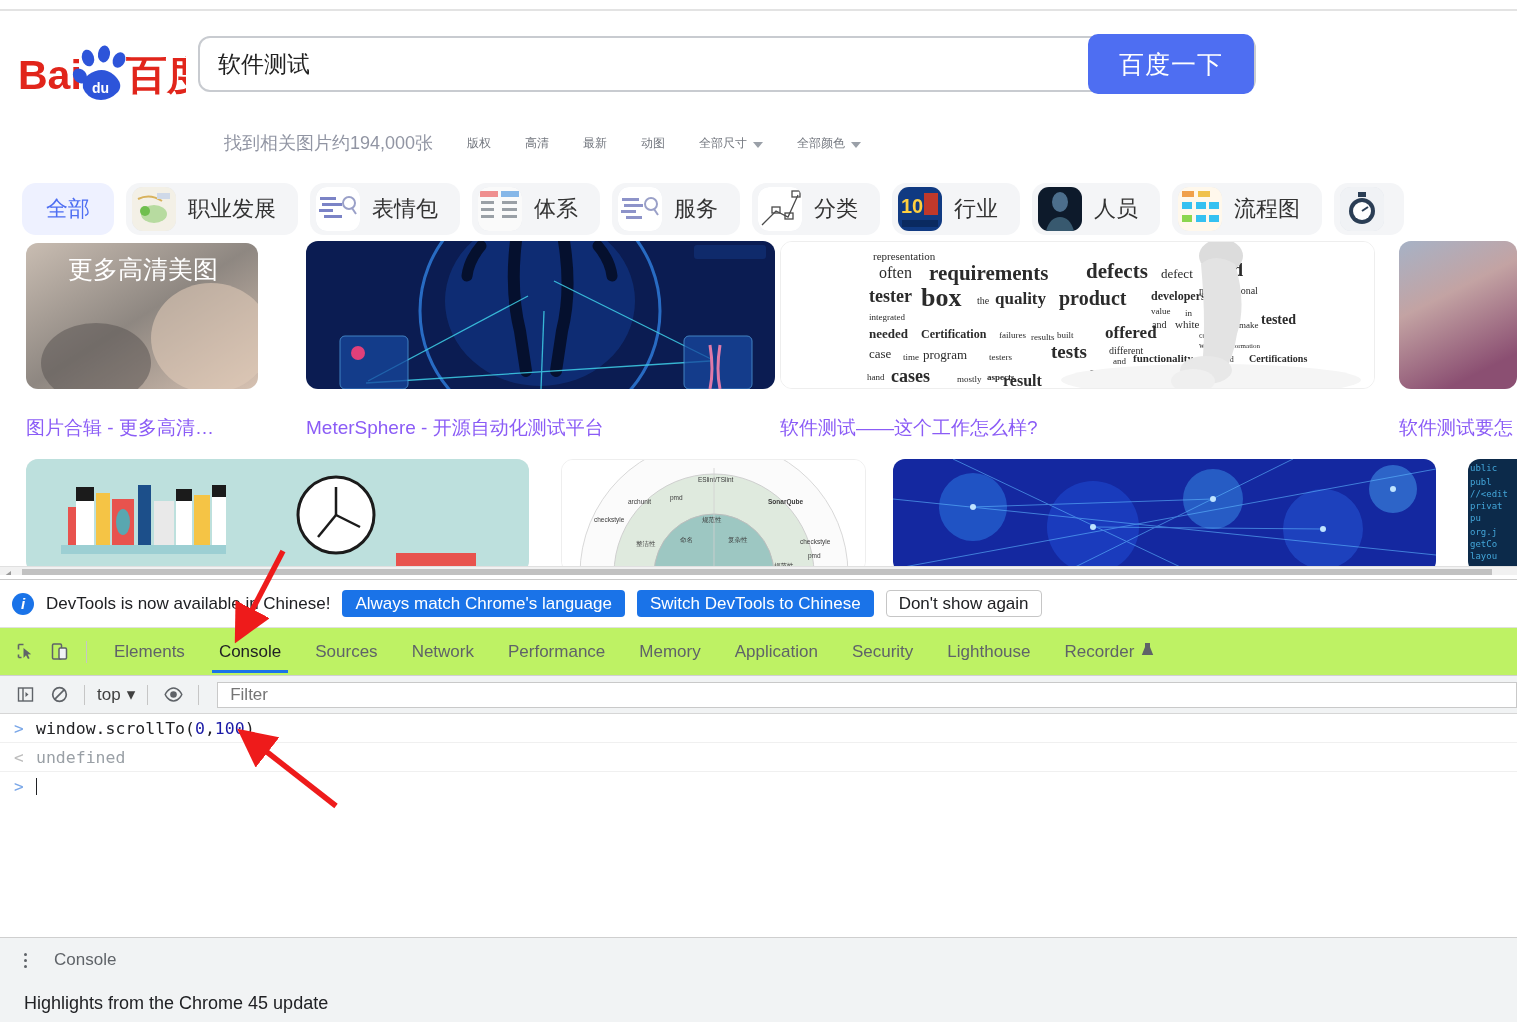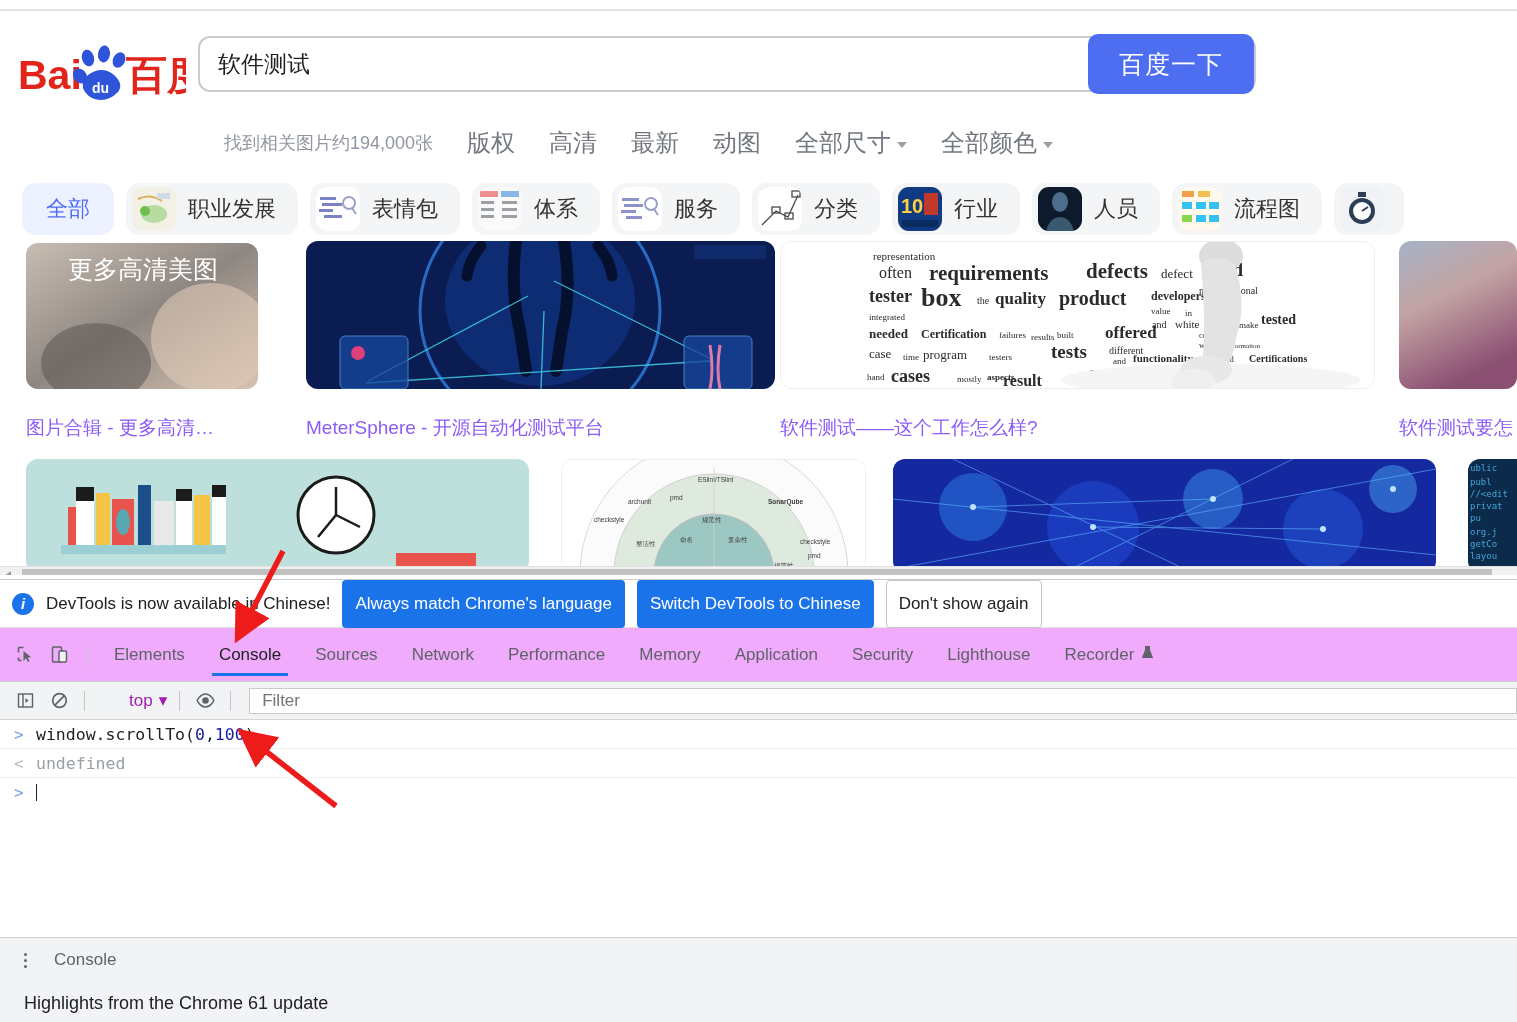--- a/index.html
+++ b/index.html
@@ -24,21 +24,21 @@
      border:2px solid #c8cbd0; border-radius:12px; background:#fff; display:flex; align-items:center; }
   .searchinput { flex:1; border:0; outline:0; font-size:23px; color:#222; padding:0 18px;
      font-family:"Liberation Sans", sans-serif; background:transparent; height:100%; }
   .camera-btn { width:60px; height:100%; display:flex; align-items:center; justify-content:center; cursor:pointer; }
   .btn-search { position:absolute; left:1088px; top:23px; width:166px; height:60px; background:#4e6ef2;
      border:0; border-radius:10px; color:#fff; font-size:25px; letter-spacing:1px; cursor:pointer;
      font-family:"Liberation Sans", sans-serif; }
 
   .subbar { position:absolute; left:0; top:110px; width:100%; height:44px; display:flex; align-items:center; }
   .found-count { margin-left:224px; font-size:18px; color:#9195a3; }
-  .subitem { margin-left:34px; font-size:24px; color:#73777f; cursor:pointer; display:flex; align-items:center; gap:6px; }
+  .subitem { margin-left:34px; font-size:12px; color:#73777f; cursor:pointer; display:flex; align-items:center; gap:6px; }
   .caret { display:inline-block; width:0;height:0; border-left:5px solid transparent; border-right:5px solid transparent;
      border-top:6px solid #9aa0a8; margin-top:3px; }
 
   
   .chips { position:absolute; left:0; top:168px; width:1517px; height:60px; display:flex; align-items:center;
            gap:12px; padding-left:22px; overflow:hidden; }
   .chip { height:52px; border-radius:14px; background:#f4f5f7; display:flex; align-items:center;
           padding:0 22px 0 6px; gap:12px; cursor:pointer; flex:none; }
   .chip.all { background:#eef1ff; padding:0 24px; }
   .chip.all .chip-label { color:#4e6ef2; }
@@ -60,39 +60,39 @@
 
   
   .devtools { position:absolute; left:0; top:579px; width:1517px; height:443px; background:#fff;
               border-top:1px solid #cacaca; font-family:"Liberation Sans", sans-serif; }
 
   .notice { height:48px; display:flex; align-items:center; padding-left:12px; gap:12px;
             background:#fff; border-bottom:1px solid #e0e0e0; }
   .info-icon { width:22px; height:22px; border-radius:50%; background:#1a73e8; color:#fff; font-size:15px;
      display:flex; align-items:center; justify-content:center; font-style:italic; font-weight:bold; flex:none; }
   .notice-text { font-size:17px; color:#202124; }
-  .nbtn { height:48px; padding:8px 12px; border-radius:4px; font-size:17px; cursor:pointer; display:flex;
+  .nbtn { height:27px; padding:8px 12px; border-radius:4px; font-size:17px; cursor:pointer; display:flex;
           align-items:center; border:1px solid transparent; }
   .nbtn.primary { background:#1a73e8; color:#fff; }
   .nbtn.ghost { background:#fff; color:#202124; border:1px solid #c6c6c6; }
 
-  .tabbar { height:54px; display:flex; align-items:center; background:#f0abfc; border-bottom:1px solid #d0d0d0;
+  .tabbar { height:48px; display:flex; align-items:center; background:#bef264; border-bottom:1px solid #d0d0d0;
             padding-left:8px; gap:0; }
   .tabicon { width:34px; height:34px; display:flex; align-items:center; justify-content:center; cursor:pointer; }
   .tabsep { width:1px; height:22px; background:#c6c6c6; margin:0 10px; }
   .tab { height:42px; padding:0 17px; display:flex; align-items:center; font-size:17px; color:#5f6368;
          cursor:pointer; position:relative; gap:7px; }
   .tab.active { color:#202124; }
   .tab.active:after { content:""; position:absolute; left:10px; right:10px; bottom:0; height:3px; background:#1a73e8; }
 
   .consoletools { height:38px; display:flex; align-items:center; background:#f1f3f4;
                   border-bottom:1px solid #d6d6d6; padding-left:8px; gap:0; }
   .ctool { width:34px; height:30px; display:flex; align-items:center; justify-content:center; cursor:pointer; }
   .csep { width:1px; height:20px; background:#c6c6c6; margin:0 8px; }
-  .ctx { font-size:17px; color:#a21caf; cursor:pointer; display:flex; align-items:center; gap:6px; padding:0 4px;margin-left:32px; }
+  .ctx { font-size:17px; color:#404040; cursor:pointer; display:flex; align-items:center; gap:6px; padding:0 4px; }
   .filterbox { flex:1; height:26px; margin-left:10px; margin-right:0; border:1px solid #c9c9c9; background:#fff;
                display:flex; align-items:center; padding-left:10px; }
   .filterbox input { border:0; outline:0; width:100%; font-size:17px; color:#202124; background:transparent;
                font-family:"Liberation Sans", sans-serif; }
 
   .consolebody { position:relative; background:#fff; height:224px; overflow:hidden; }
   .crow { display:flex; align-items:center; height:29px; padding-left:14px; gap:10px;
           font-family:"DejaVu Sans Mono", monospace; font-size:16.5px; border-bottom:1px solid #f0f0f0; }
   .chev { color:#7aa7e8; font-size:16px; width:12px; flex:none; }
   .chev.ret { color:#bdbdbd; }
@@ -676,21 +676,21 @@
     <div class="drawer-tabs">
       <div class="kebab">
           <i></i>
           <i></i>
           <i></i>
         </div>
       <div class="dtab">
         <span>Console</span>
       </div>
     </div>
-    <div class="drawer-body">Highlights from the Chrome 61 update</div>
+    <div class="drawer-body">Highlights from the Chrome 45 update</div>
   </div>
 </div>
 
 <svg class="ann">
   <defs>
     <marker id="ah" markerWidth="7" markerHeight="7" refX="2.2" refY="3.5" orient="auto">
       <path d="M0,0 L7,3.5 L0,7 Z" fill="#ee1b1b"></path>
     </marker>
   </defs>
   <line x1="283" y1="551" x2="247" y2="620" stroke="#ee1b1b" stroke-width="5.5" marker-end="url(#ah)"></line>

